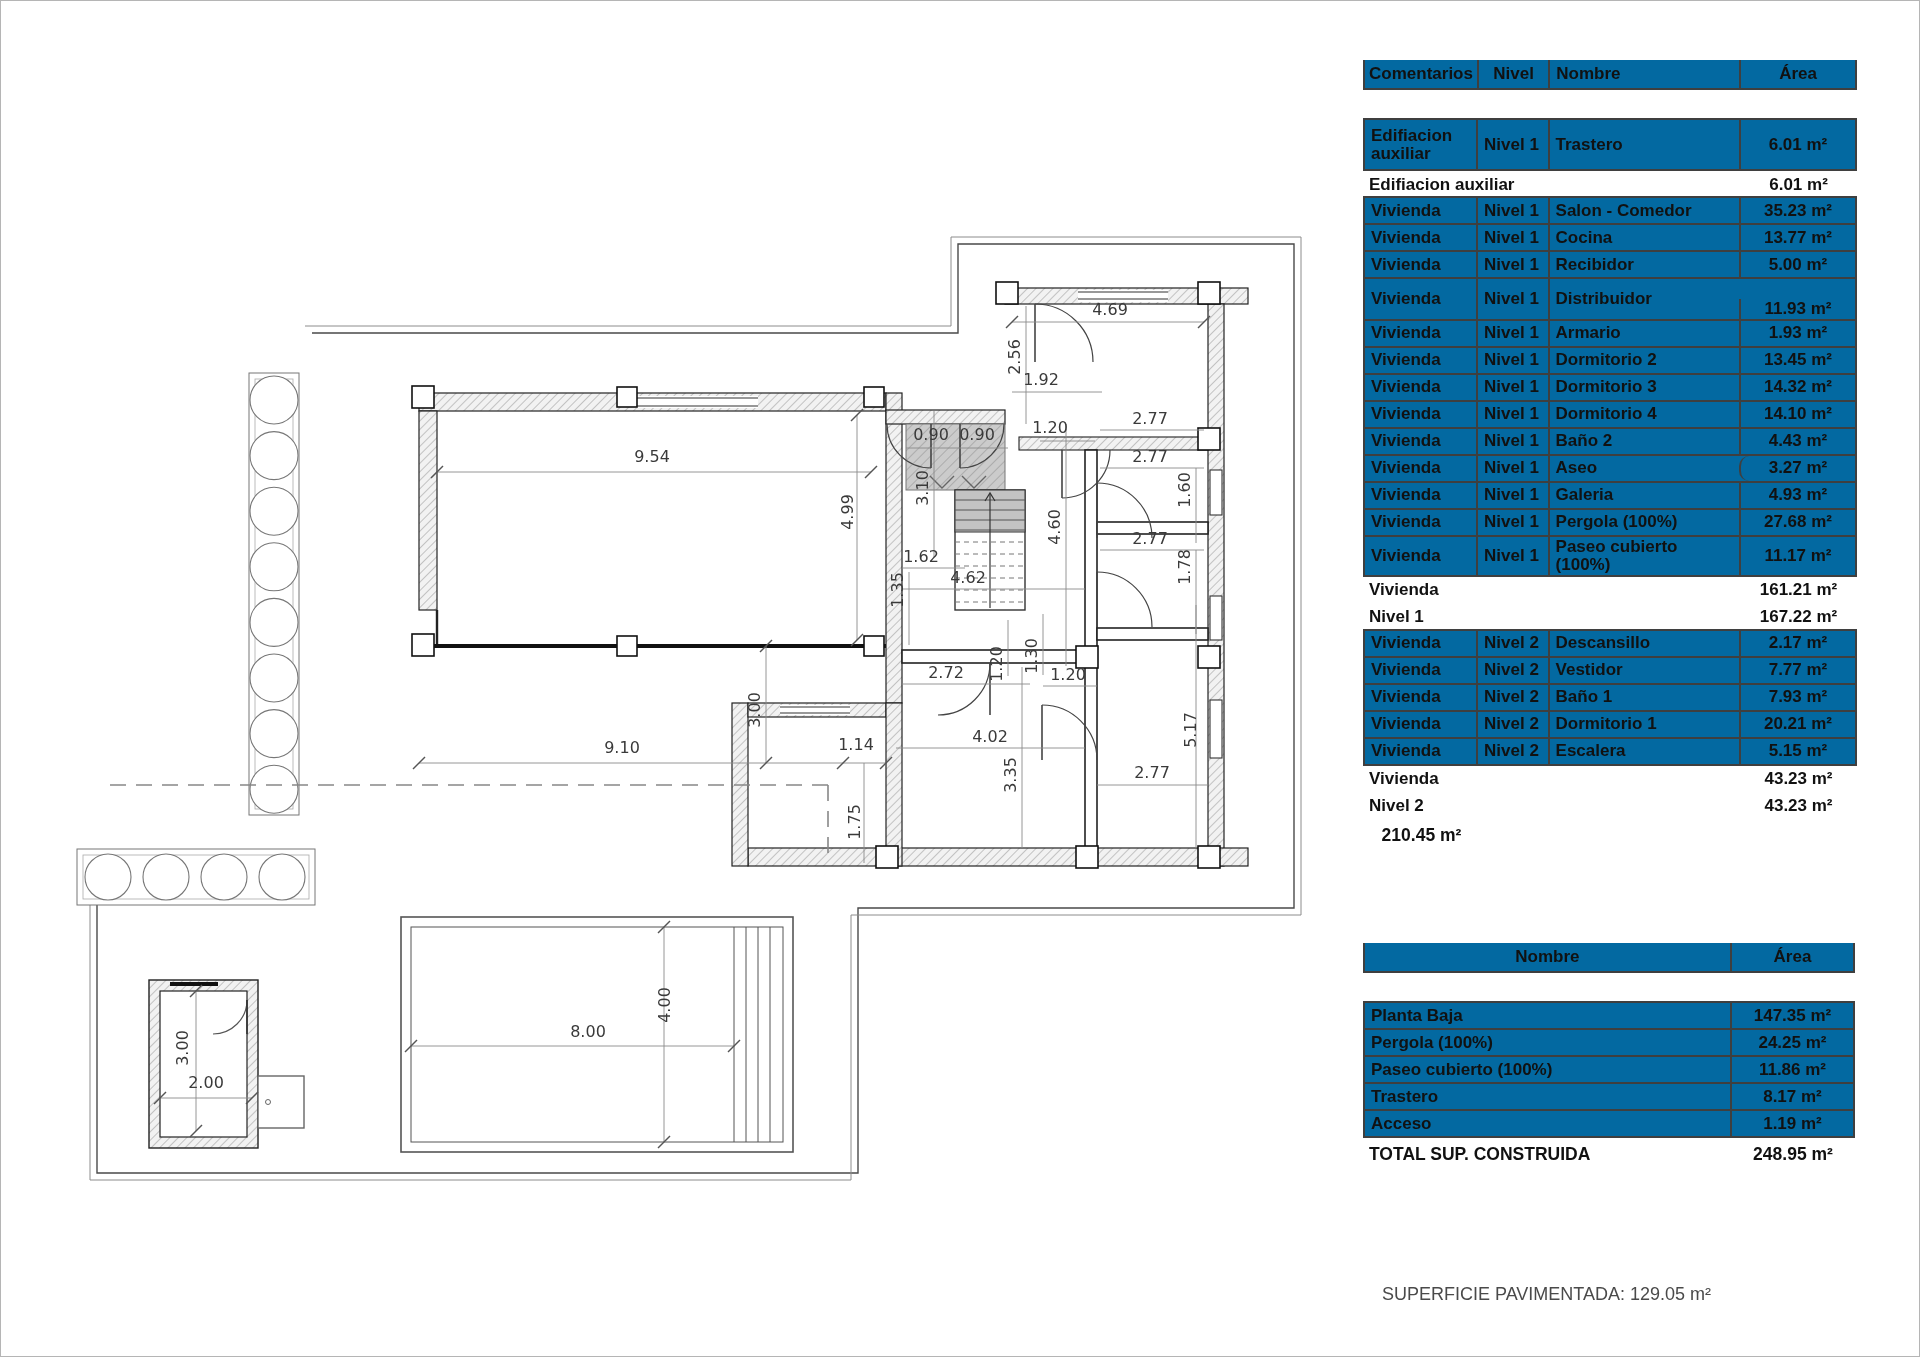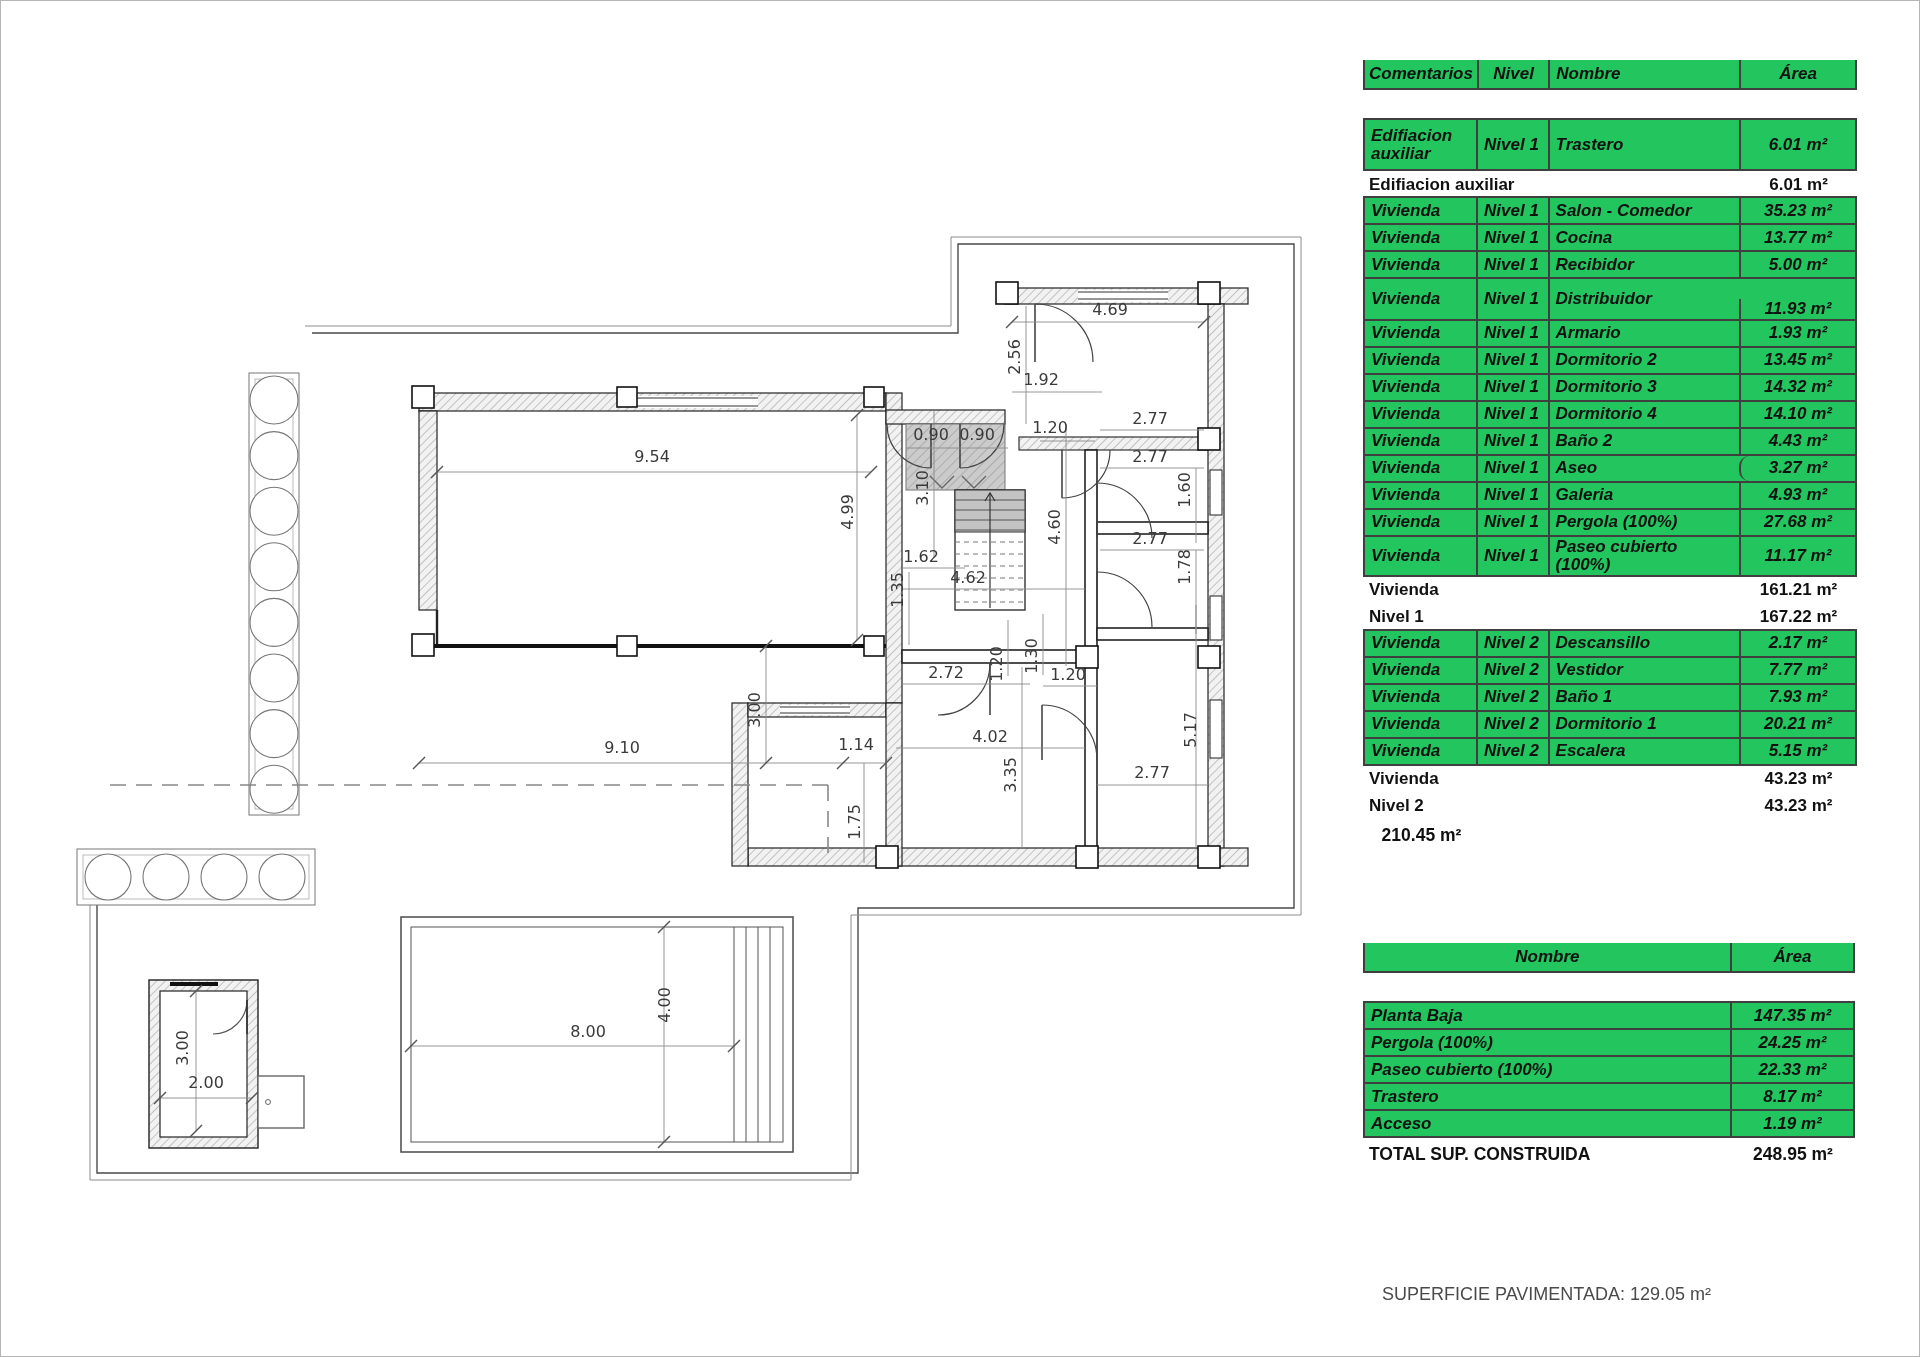--- a/index.html
+++ b/index.html
@@ -4,21 +4,21 @@
 <style>
   html,body{margin:0;padding:0;background:#fff;width:1920px;height:1357px;overflow:hidden;
     font-family:"Liberation Sans",sans-serif;}
   #stage{position:relative;width:1920px;height:1357px;background:#fff;box-shadow:inset 0 0 0 1px #b5b5b5;}
   #plan-svg{position:absolute;left:0;top:0;}
   .dim-text{font-family:"DejaVu Sans",sans-serif;font-size:16px;fill:#3a3a3a;}
   
   .tbl{position:absolute;color:#111;}
   .tbl-title{border:2px solid #3f3f3f;display:flex;align-items:center;justify-content:center;
      font-weight:bold;font-size:21px;letter-spacing:.5px;box-sizing:border-box;background:#fff;}
-  .thead,.trow{display:flex;box-sizing:border-box;background:#22c55e;font-style:italic;}
+  .thead,.trow{display:flex;box-sizing:border-box;background:#0369a1;}
   .thead{border:2px solid #3f3f3f;border-top:none;}
   .trow{border:2px solid #3f3f3f;margin-top:-2px;}
   .cell{box-sizing:border-box;display:flex;align-items:center;font-weight:bold;font-size:17px;
      padding:1px 6px;line-height:1.05;}
   .cell+.cell{border-left:2px solid #3f3f3f;}
   .c-center{justify-content:center;text-align:center;}
   .subrow{display:flex;box-sizing:border-box;background:#fff;}
   .subrow .cell{border:none!important;}
   .tgap{background:#fff;}
   .total-row .cell{font-size:17.5px;}
@@ -460,21 +460,21 @@
         <div class="trow" style="min-height: 29px;">
           <div class="cell" style="width: 368px;">Planta Baja</div>
           <div class="cell c-center" style="width: 124px;">147.35 m²</div>
         </div>
         <div class="trow" style="min-height: 29px;">
           <div class="cell" style="width: 368px;">Pergola (100%)</div>
           <div class="cell c-center" style="width: 124px;">24.25 m²</div>
         </div>
         <div class="trow" style="min-height: 29px;">
           <div class="cell" style="width: 368px;">Paseo cubierto (100%)</div>
-          <div class="cell c-center" style="width: 124px;">22.33 m²</div>
+          <div class="cell c-center" style="width: 124px;">11.86 m²</div>
         </div>
         <div class="trow" style="min-height: 29px;">
           <div class="cell" style="width: 368px;">Trastero</div>
           <div class="cell c-center" style="width: 124px;">8.17 m²</div>
         </div>
         <div class="trow" style="min-height: 29px;">
           <div class="cell" style="width: 368px;">Acceso</div>
           <div class="cell c-center" style="width: 124px;">1.19 m²</div>
         </div>
         <div class="subrow total-row" style="min-height: 32px;">

